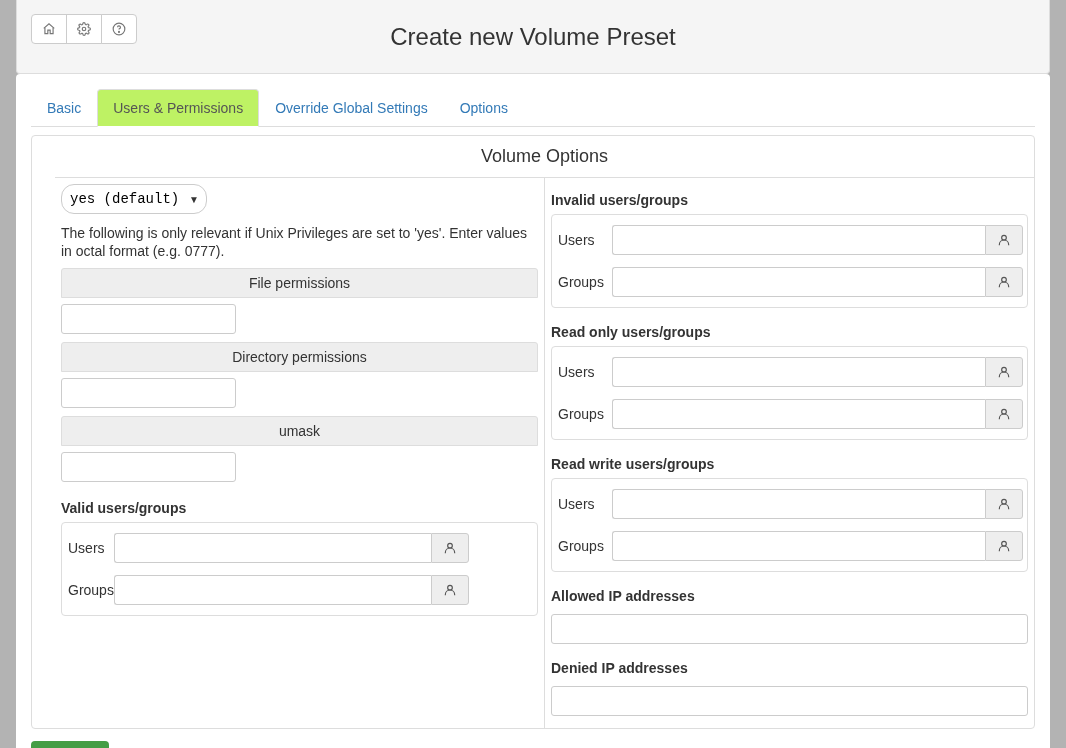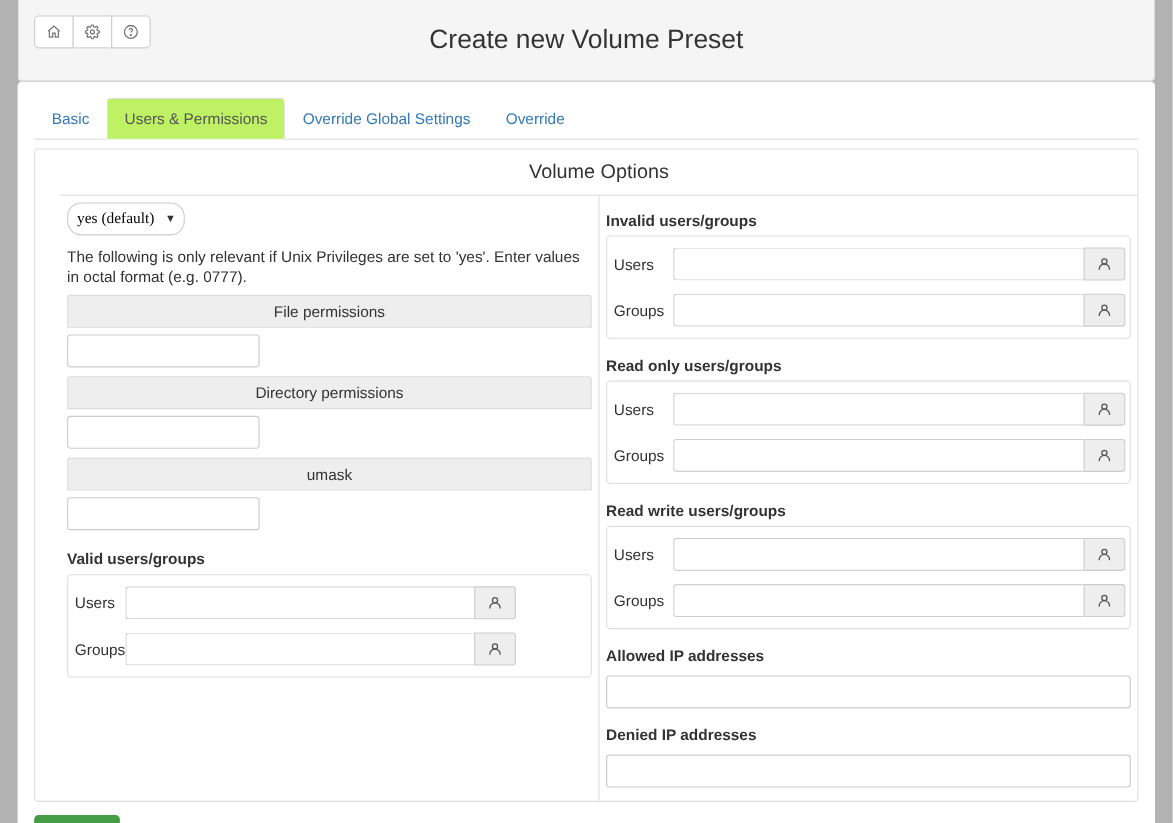--- a/index.html
+++ b/index.html
@@ -116,21 +116,21 @@
   }
   .select-wrap select {
     appearance: none;
     -webkit-appearance: none;
     border: 1px solid #ccc;
     border-radius: 13px;
     background: #fff;
     height: 30px;
     padding: 2px 26px 2px 8px;
     font-size: 14px;
-    font-family: Liberation Serif, serif;
+    font-family: Liberation Mono, monospace;
   }
   .select-wrap .caret {
     position: absolute;
     right: 8px;
     top: 50%;
     transform: translateY(-50%);
     pointer-events: none;
     color: #333;
     font-size: 10px;
   }
@@ -261,21 +261,21 @@
       </div>
     </div>
     <h2 class="page-title">Create new Volume Preset</h2>
   </div>
 
   <div class="content-panel">
     <div class="tab-nav">
       <div class="tab">Basic</div>
       <div class="tab active">Users &amp; Permissions</div>
       <div class="tab">Override Global Settings</div>
-      <div class="tab">Override</div>
+      <div class="tab">Options</div>
     </div>
 
     <div class="section-border">
       <div class="section-title">Volume Options</div>
       <div class="two-col">
 
         <div class="col-left">
           <div class="select-wrap">
             <select>
               <option>yes (default)</option>

